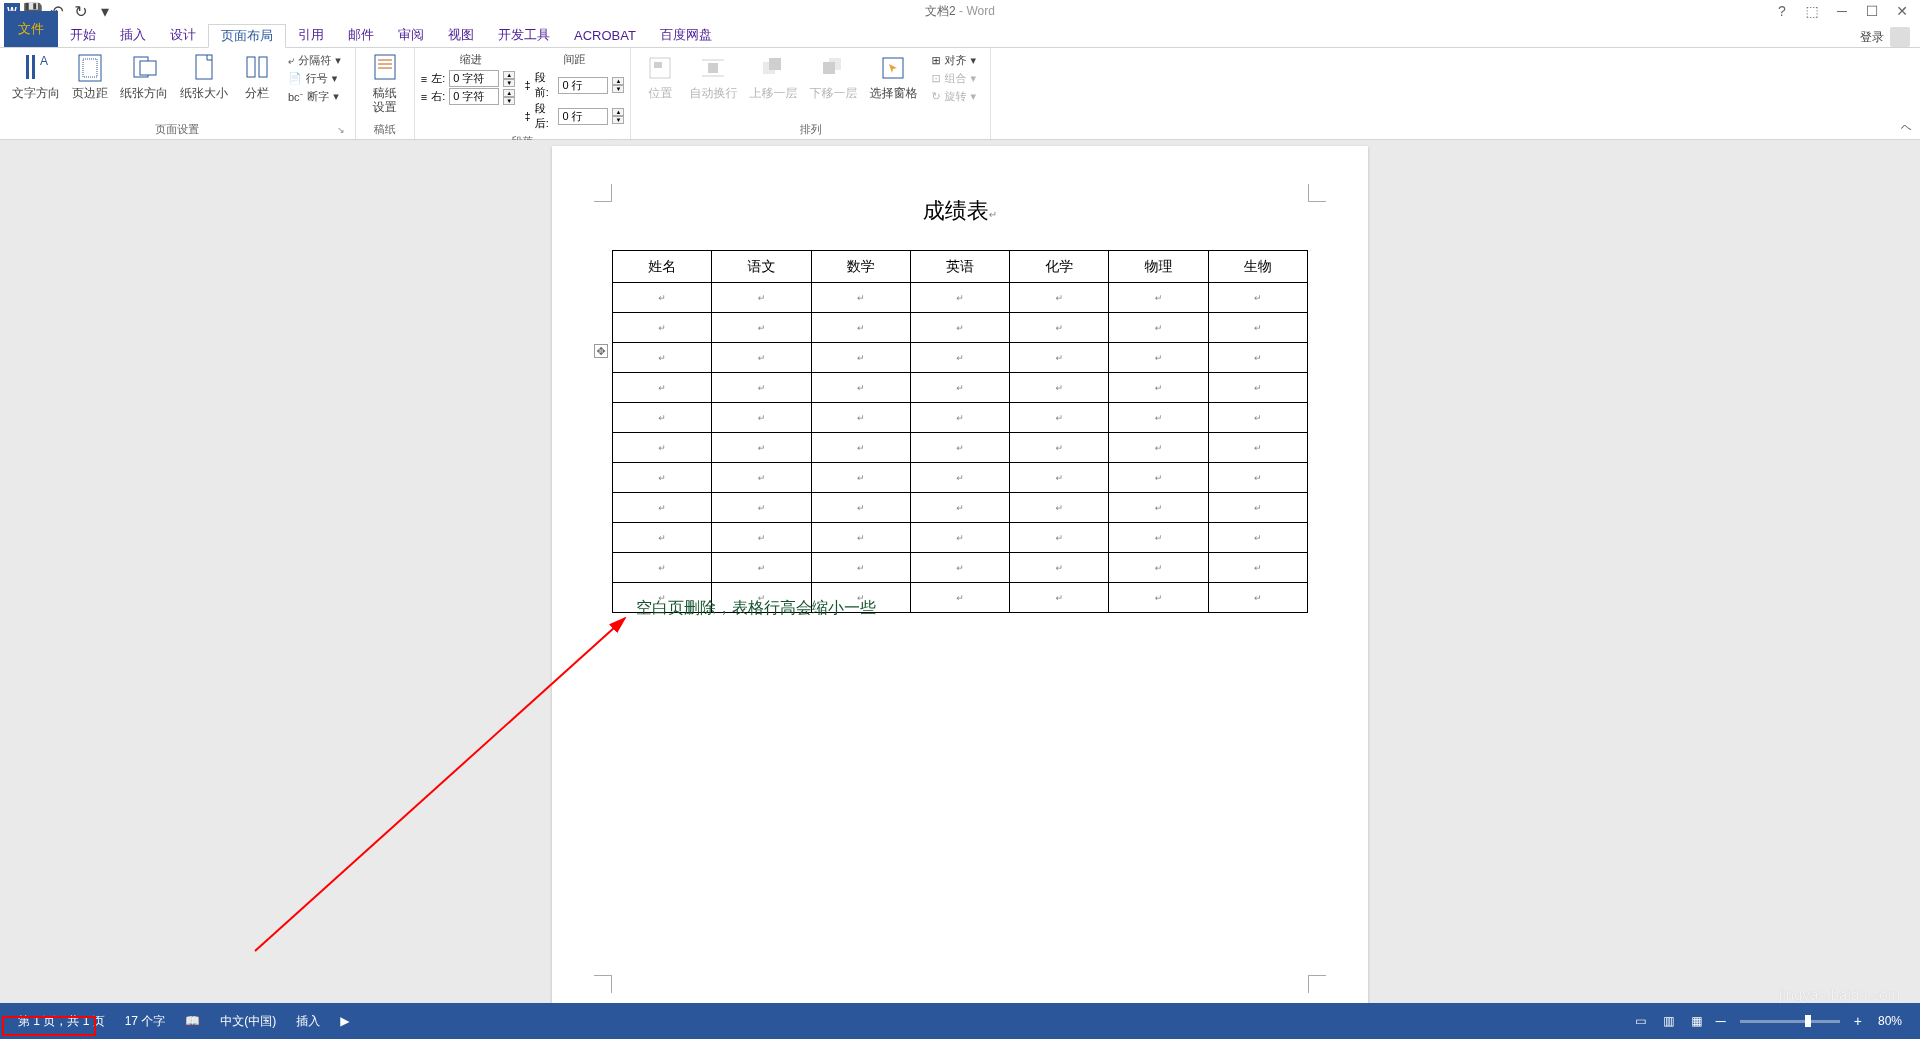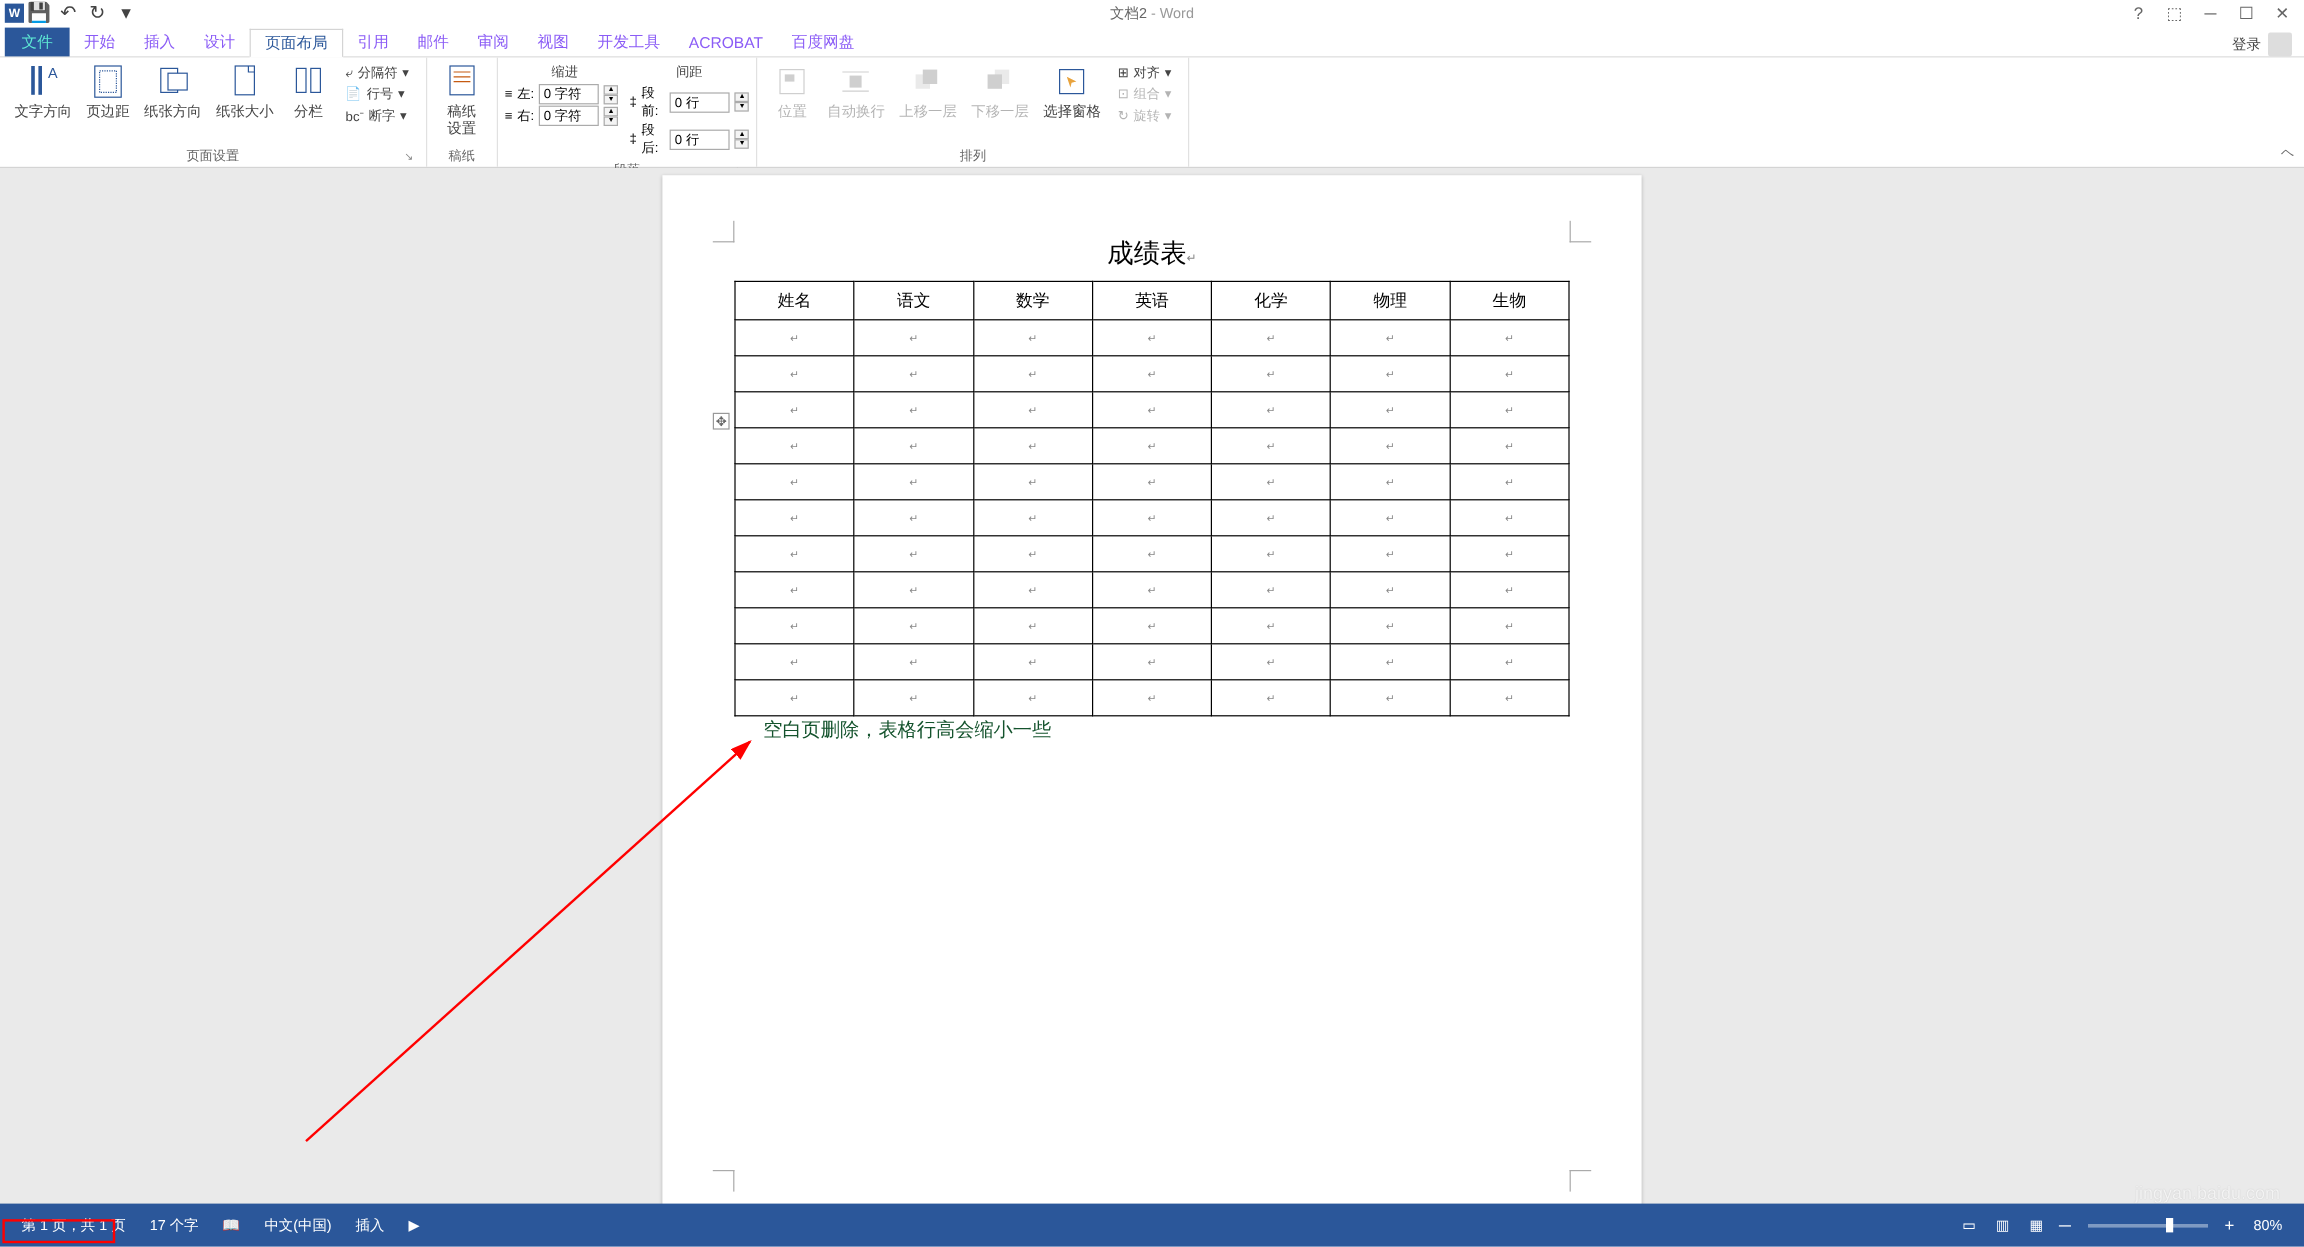--- a/index.html
+++ b/index.html
@@ -10,22 +10,22 @@
     .title-bar-left { display: flex; align-items: center; gap: 2px; }
     .word-icon { width: 16px; height: 16px; background: #2b579a; color: #fff; display: flex; align-items: center; justify-content: center; font-size: 10px; font-weight: bold; }
     .qat-btn { width: 22px; height: 20px; display: flex; align-items: center; justify-content: center; cursor: pointer; color: #444; }
     .title-text { position: absolute; left: 50%; transform: translateX(-50%); font-size: 12px; color: #666; }
     .title-text .dim { color: #999; }
     .title-bar-right { margin-left: auto; display: flex; align-items: center; gap: 2px; }
     .win-btn { width: 28px; height: 20px; display: flex; align-items: center; justify-content: center; cursor: pointer; color: #666; font-size: 14px; }
     
     
     .ribbon-tabs { height: 26px; background: #fff; display: flex; align-items: flex-end; padding-left: 4px; border-bottom: 1px solid #d4d4d4; position: relative; }
-    .tab-file { height: 24px; padding: 0 14px; background: #2b579a; color: #5eead4; font-size: 13px; display: flex; align-items: center; cursor: pointer; margin-top: 44px; }
-    .tab { height: 24px; padding: 0 12px; font-size: 13px; color: #8b5cf6; display: flex; align-items: center; cursor: pointer; }
+    .tab-file { height: 36px; padding: 0 14px; background: #2b579a; color: #eab308; font-size: 13px; display: flex; align-items: center; cursor: pointer; margin-top: 44px; }
+    .tab { height: 24px; padding: 0 12px; font-size: 13px; color: #4c1d95; display: flex; align-items: center; cursor: pointer; }
     .tab.active { color: #2b579a; border: 1px solid #d4d4d4; border-bottom: 1px solid #fff; background: #fff; margin-bottom: -1px; }
     .login-area { margin-left: auto; display: flex; align-items: center; padding-right: 10px; font-size: 12px; color: #444; gap: 6px; }
     .avatar { width: 20px; height: 20px; background: #ddd; border-radius: 2px; }
     
     
     .ribbon { height: 92px; background: #fff; border-bottom: 1px solid #d4d4d4; display: flex; position: relative; }
     .ribbon-group { display: flex; flex-direction: column; align-items: stretch; padding: 2px 6px 0; border-right: 1px solid #e1e1e1; }
     .group-body { flex: 1; display: flex; align-items: flex-start; }
     .group-label { font-size: 11px; color: #666; text-align: center; padding: 2px 0; position: relative; }
     .dialog-launcher { position: absolute; right: 2px; bottom: 2px; width: 12px; height: 12px; color: #888; font-size: 9px; cursor: pointer; }
@@ -38,21 +38,21 @@
     .indent-row { display: flex; align-items: center; gap: 4px; font-size: 11px; margin: 1px 0; }
     .indent-input { width: 50px; height: 17px; border: 1px solid #ababab; font-size: 11px; padding: 0 3px; }
     .spinner { display: flex; flex-direction: column; }
     .spin-btn { width: 12px; height: 8px; border: 1px solid #ababab; background: #f4f4f4; font-size: 6px; line-height: 6px; text-align: center; cursor: pointer; }
     .spacing-label { font-size: 11px; color: #444; text-align: center; padding-bottom: 2px; }
     .collapse-ribbon { position: absolute; right: 8px; bottom: 4px; font-size: 11px; color: #666; cursor: pointer; }
     
     
     .doc-area { position: absolute; top: 140px; left: 0; right: 0; bottom: 26px; background: #eaeaea; overflow: hidden; display: flex; justify-content: center; padding-top: 6px; }
     .page { width: 816px; min-height: 760px; background: #fff; box-shadow: 0 1px 3px rgba(0,0,0,0.2); position: relative; padding: 50px 60px 40px; }
-    .page-title { font-family: SimSun, serif; font-size: 22px; text-align: center; margin-bottom: 8px; color: #000; }
+    .page-title { font-family: SimSun, serif; font-size: 22px; text-align: center; margin-bottom: 24px; color: #000; }
     .grade-table { border-collapse: collapse; width: 100%; }
     .grade-table td, .grade-table th { border: 1px solid #000; text-align: center; font-family: SimSun, serif; font-size: 14px; height: 32px; color: #000; font-weight: normal; }
     .grade-table td.body-cell { height: 30px; color: #888; font-size: 9px; }
     .plus-handle { position: absolute; top: 198px; left: 42px; width: 14px; height: 14px; border: 1px solid #999; display: flex; align-items: center; justify-content: center; font-size: 11px; color: #666; cursor: move; background: #fff; }
     .corner-mark { position: absolute; width: 18px; height: 18px; }
     .corner-mark.tl { top: 38px; left: 42px; border-left: 1px solid #aaa; border-top: 1px solid #aaa; transform: rotate(180deg); }
     .corner-mark.tr { top: 38px; right: 42px; border-left: 1px solid #aaa; border-top: 1px solid #aaa; transform: rotate(270deg); }
     .corner-mark.bl { bottom: 20px; left: 42px; border-left: 1px solid #aaa; border-top: 1px solid #aaa; transform: rotate(90deg); }
     .corner-mark.br { bottom: 20px; right: 42px; border-left: 1px solid #aaa; border-top: 1px solid #aaa; }
     

